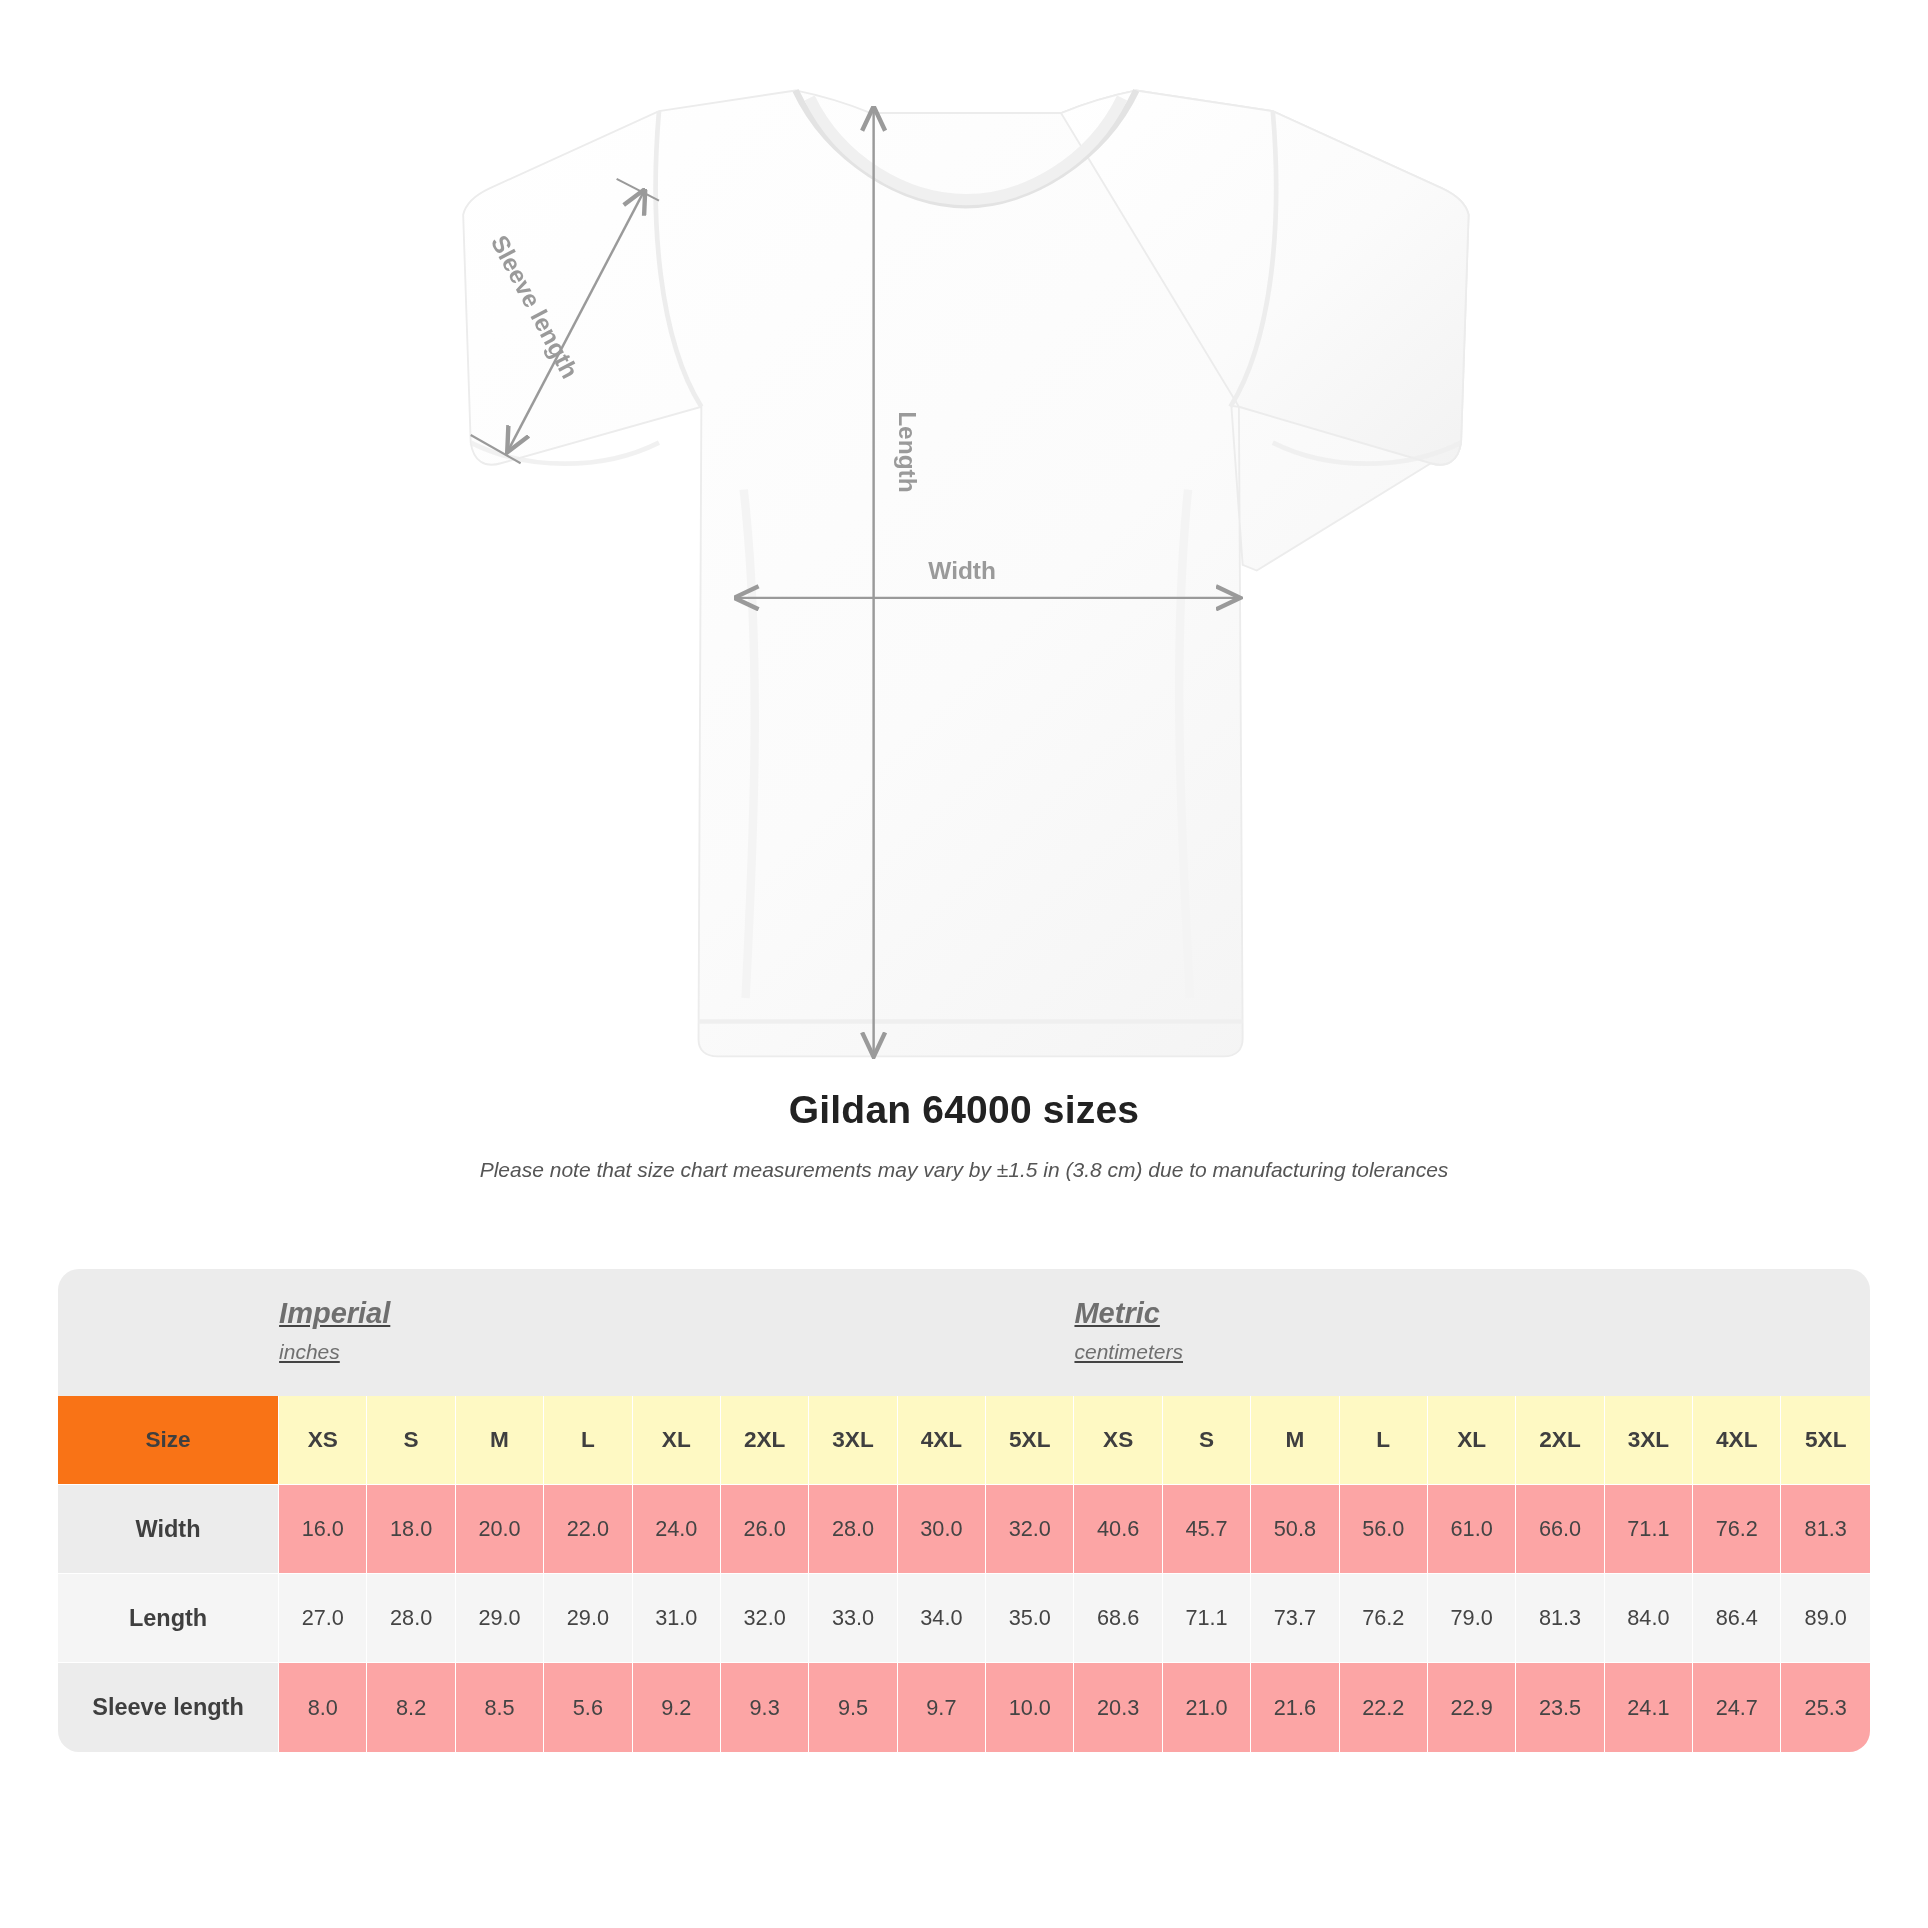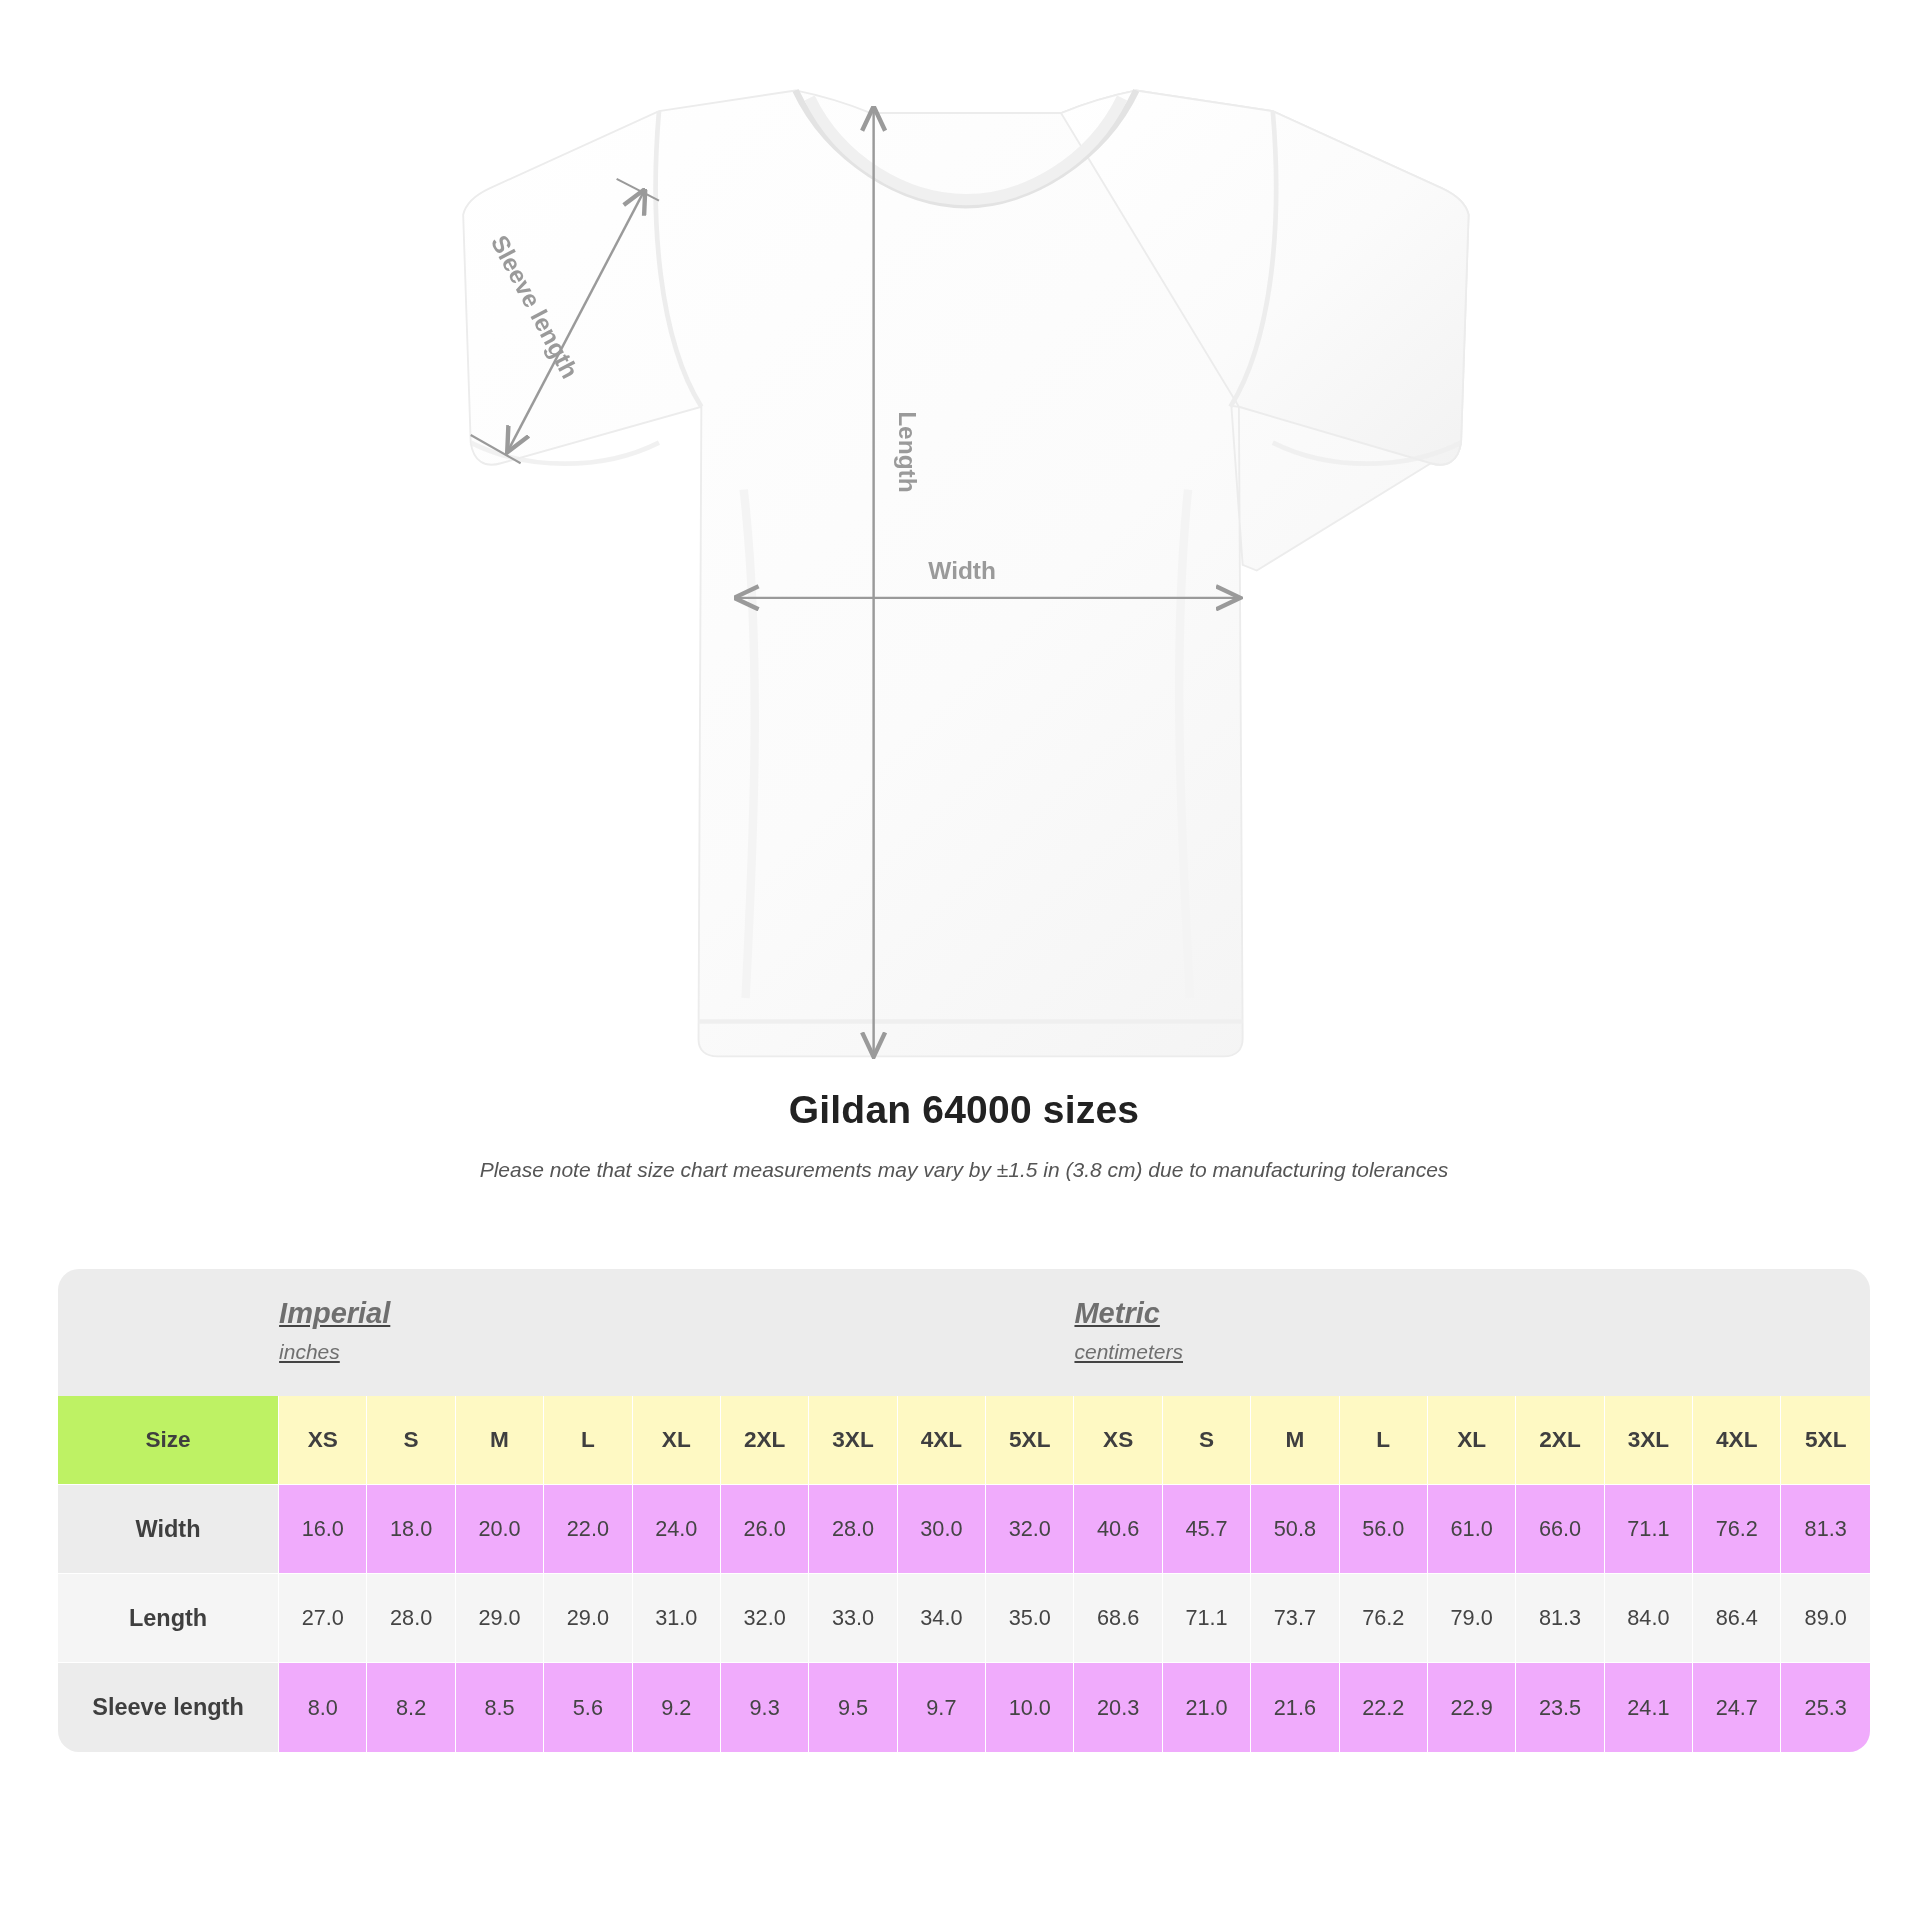--- a/index.html
+++ b/index.html
@@ -104,33 +104,33 @@
     border-right: 0.9px solid #ffffff;
     border-bottom: 0.9px solid #ffffff;
   }
   table.size-table tr.head-row th {
     background: #fef9c3;
     font-size: 22.6px;
     font-weight: bold;
     color: #3f3f3f;
   }
   table.size-table tr.head-row th.rowlabel {
-    background: #bef264;
+    background: #f97316;
   }
   table.size-table td.rowlabel {
     text-align: center;
     font-size: 23.5px;
     font-weight: bold;
     color: #3f3f3f;
     background: #ececec;
     border-right: 0.9px solid #ffffff;
     border-bottom: 0.9px solid #ffffff;
   }
   table.size-table tr.band td.cell {
-    background: #f0abfc;
+    background: #fca5a5;
   }
   table.size-table tr.band-alt td.cell,
   table.size-table tr.band-alt td.rowlabel {
     background: #f5f5f5;
   }
   table.size-table tr.band-alt td.cell { background: #f5f5f5; }
 
   table.size-table tr:last-child td:first-child { border-bottom-left-radius: 21px; }
   table.size-table tr:last-child td:last-child { border-bottom-right-radius: 21px; border-right: none; }
   table.size-table tr td:last-child, table.size-table tr th:last-child { border-right: none; }

